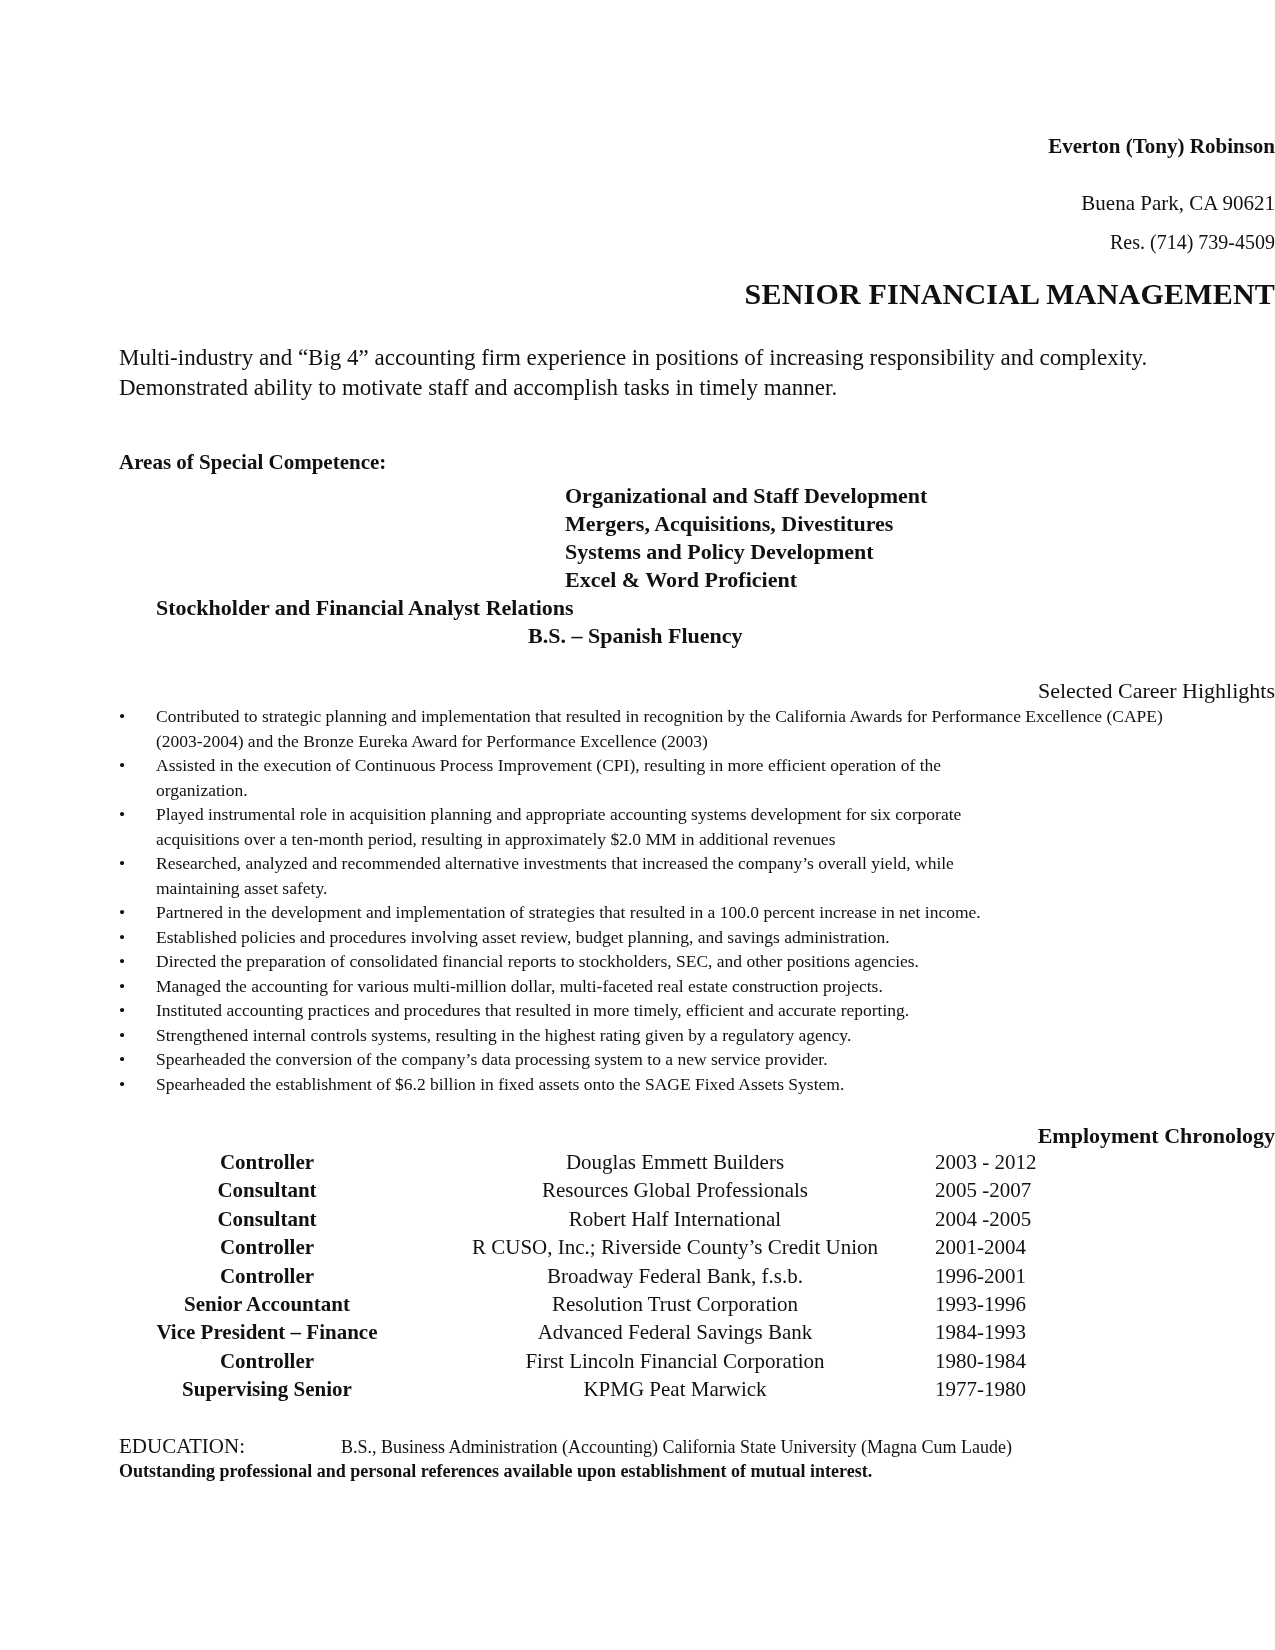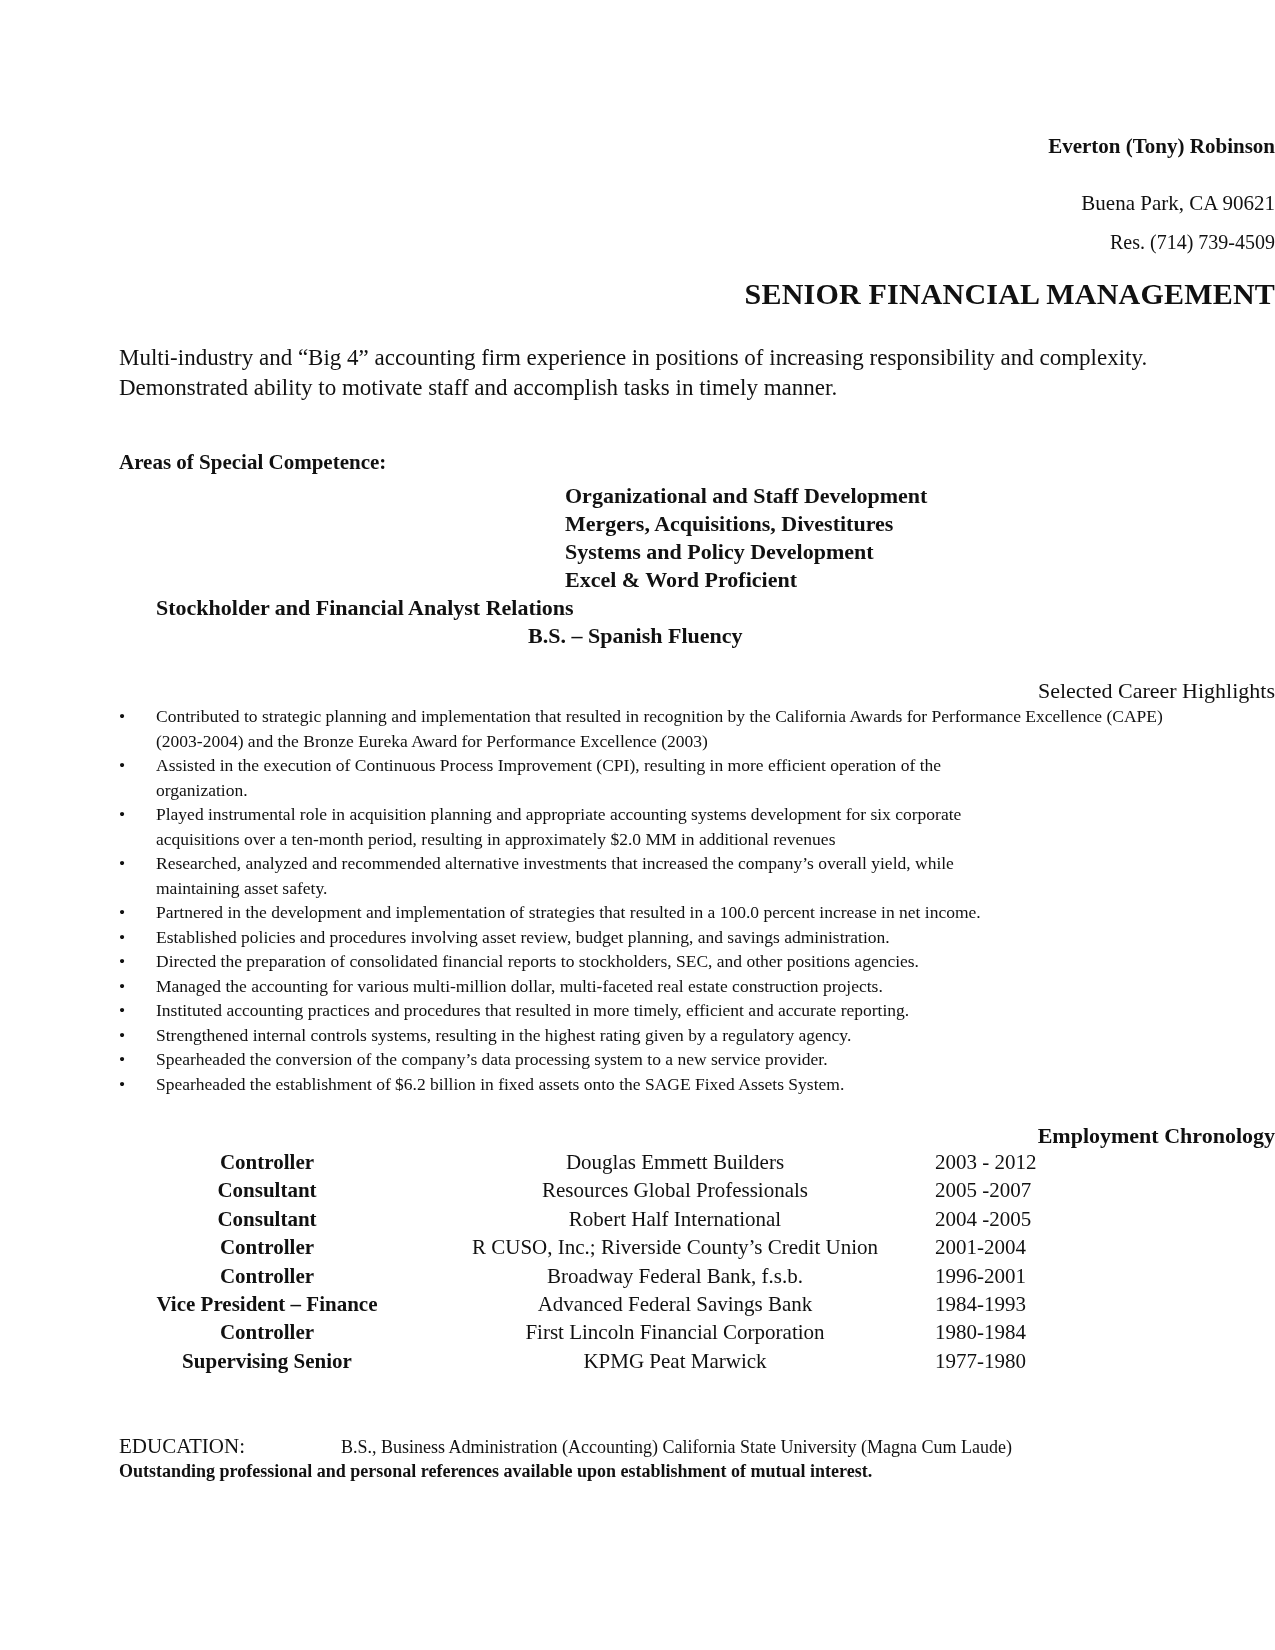--- a/index.html
+++ b/index.html
@@ -134,20 +134,25 @@
       <span class="emp-role">Controller</span>
       <span class="emp-company">R CUSO, Inc.; Riverside County’s Credit Union</span>
       <span class="emp-years">2001-2004</span>
     </div>
     <div class="emp-row">
       <span class="emp-role">Controller</span>
       <span class="emp-company">Broadway Federal Bank, f.s.b.</span>
       <span class="emp-years">1996-2001</span>
     </div>
     <div class="emp-row">
+      <span class="emp-role">Senior Accountant</span>
+      <span class="emp-company">Resolution Trust Corporation</span>
+      <span class="emp-years">1993-1996</span>
+    </div>
+    <div class="emp-row">
       <span class="emp-role">Vice President – Finance</span>
       <span class="emp-company">Advanced Federal Savings Bank</span>
       <span class="emp-years">1984-1993</span>
     </div>
     <div class="emp-row">
       <span class="emp-role">Controller</span>
       <span class="emp-company">First Lincoln Financial Corporation</span>
       <span class="emp-years">1980-1984</span>
     </div>
     <div class="emp-row">

